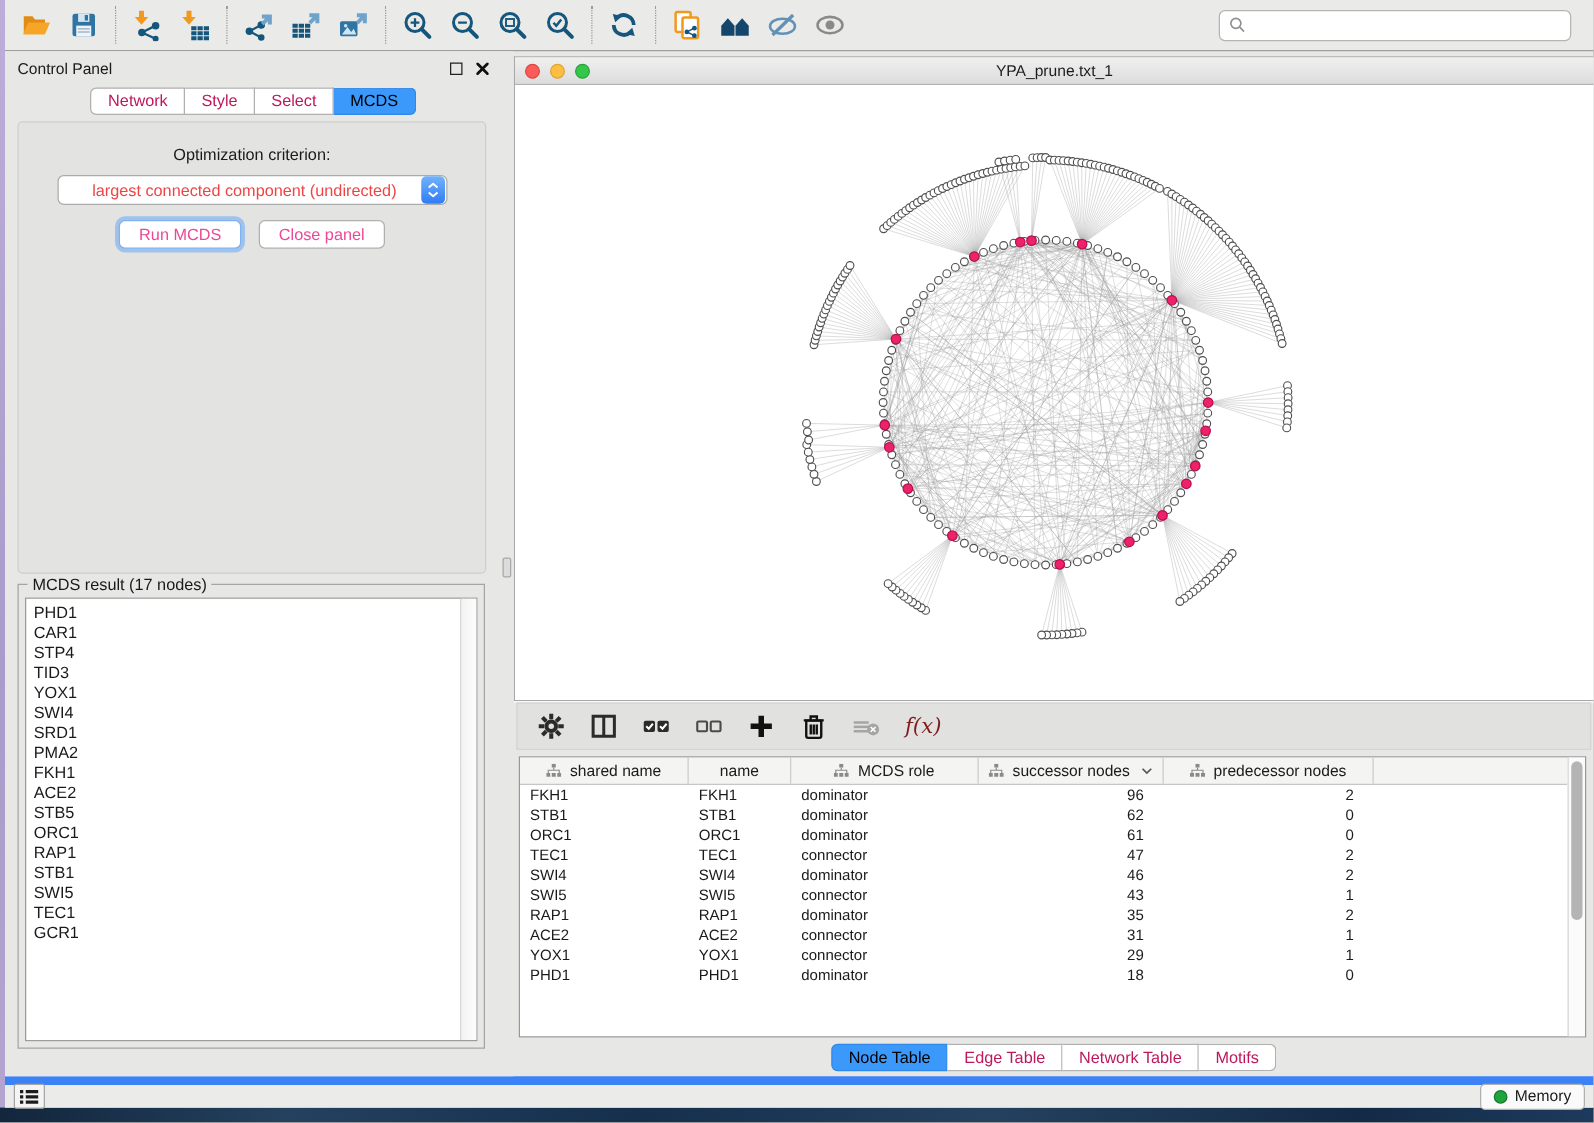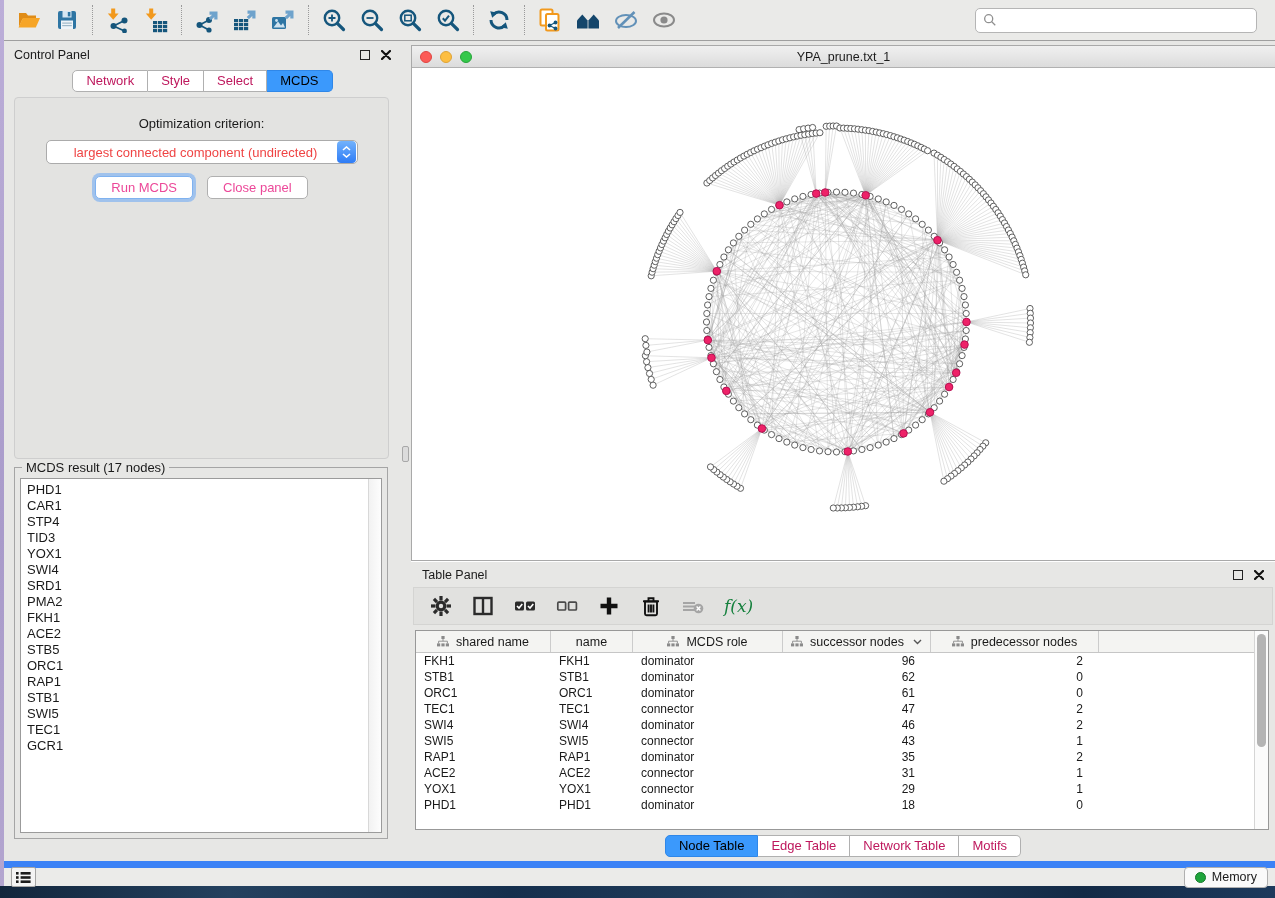--- a/index.html
+++ b/index.html
@@ -87,21 +87,21 @@
   .pnode { fill:var(--pink,#ee2268); stroke:#b70f52; stroke-width:1; }
 
   
   .table-panel { flex:1; background:#e7e7e5; border-top:1px solid #ffffff; display:flex;
                  flex-direction:column; min-height:0; }
   .tp-header { height:25px; flex:0 0 auto; display:flex; align-items:center; padding:0 11px; font-size:12.5px; }
   .tp-toolbar { margin:0 2px; height:38px; flex:0 0 auto; background:#e1e1df; border:1px solid #d4d4d2;
                 display:flex; align-items:center; gap:20px; padding:0 16px; }
   .tico { display:flex; align-items:center; justify-content:center; }
   .tico svg { width:22px; height:22px; }
-  .fx { font-family:"DejaVu Serif", serif; font-style:italic; font-size:17px; color:#15803d; }
+  .fx { font-family:"DejaVu Serif", serif; font-style:italic; font-size:17px; color:#7f1d1d; }
   .table-wrap { margin:5px 6px 0 4px; flex:1; border:1px solid #989898; background:#fff; display:flex; min-height:0; }
   .tbl { flex:1; overflow:hidden; display:flex; flex-direction:column; }
   .thead { display:flex; height:22px; flex:0 0 auto; background:#f4f4f2; border-bottom:1px solid #c6c6c6; }
   .th { display:flex; align-items:center; justify-content:center; gap:7px; font-size:12.5px;
         border-right:1px solid #cccccc; }
   .th svg.tree { width:12px; height:12px; flex:0 0 auto; }
   .th svg.chev { width:9px; height:6px; margin-left:2px; }
   .c0 { width:135px; } .c1 { width:82px; } .c2 { width:150px; } .c3 { width:148px; } .c4 { width:168px; }
   .cf { flex:1; border-right:none; }
   .tr { display:flex; height:16px; align-items:center; }
@@ -1222,31 +1222,20 @@
                   <circle cx="349.4" cy="360.5" r="3.8" class="pnode"></circle>
                   <circle cx="313.8" cy="322.9" r="3.8" class="pnode"></circle>
                   <circle cx="299.0" cy="289.8" r="3.8" class="pnode"></circle>
                   <circle cx="295.3" cy="272.1" r="3.8" class="pnode"></circle>
                 </g>
               </svg>
           </div>
         </div>
 
         <div class="table-panel">
-          <div class="tp-header">
-            <span>Table Panel</span>
-            <span class="win-btns">
-              <span class="float-btn"></span>
-              <span class="close-x">
-                <svg viewBox="0 0 10 10">
-                  <path d="M1 1 L9 9 M9 1 L1 9" stroke="#111" stroke-width="2.2" stroke-linecap="round"></path>
-                </svg>
-              </span>
-            </span>
-          </div>
 
           <div class="tp-toolbar">
             <span class="tico">
               <svg viewBox="0 0 22 22">
                 <g fill="#2b2b2b">
                   <rect x="9.4" y="1" width="3.2" height="4.4"></rect>
                     <rect x="9.4" y="16.6" width="3.2" height="4.4"></rect>
                   <rect x="1" y="9.4" width="4.4" height="3.2"></rect>
                     <rect x="16.6" y="9.4" width="4.4" height="3.2"></rect>
                   <rect x="9.4" y="1" width="3.2" height="4.4" transform="rotate(45 11 11)"></rect>

